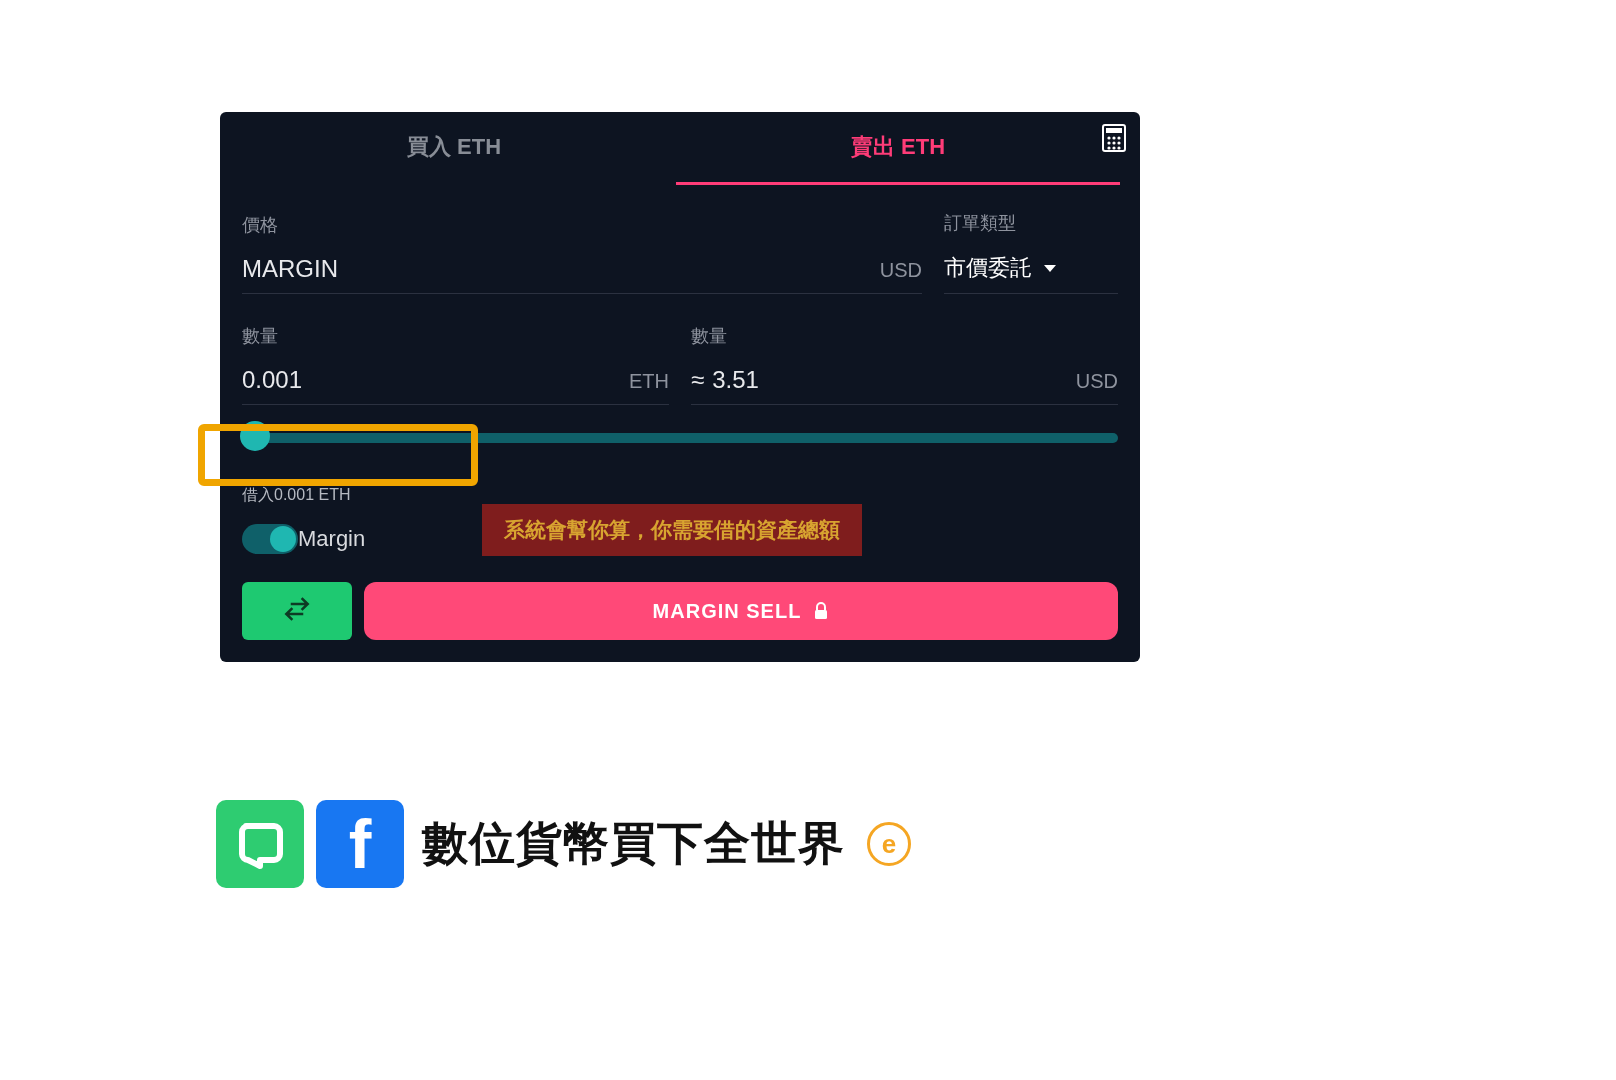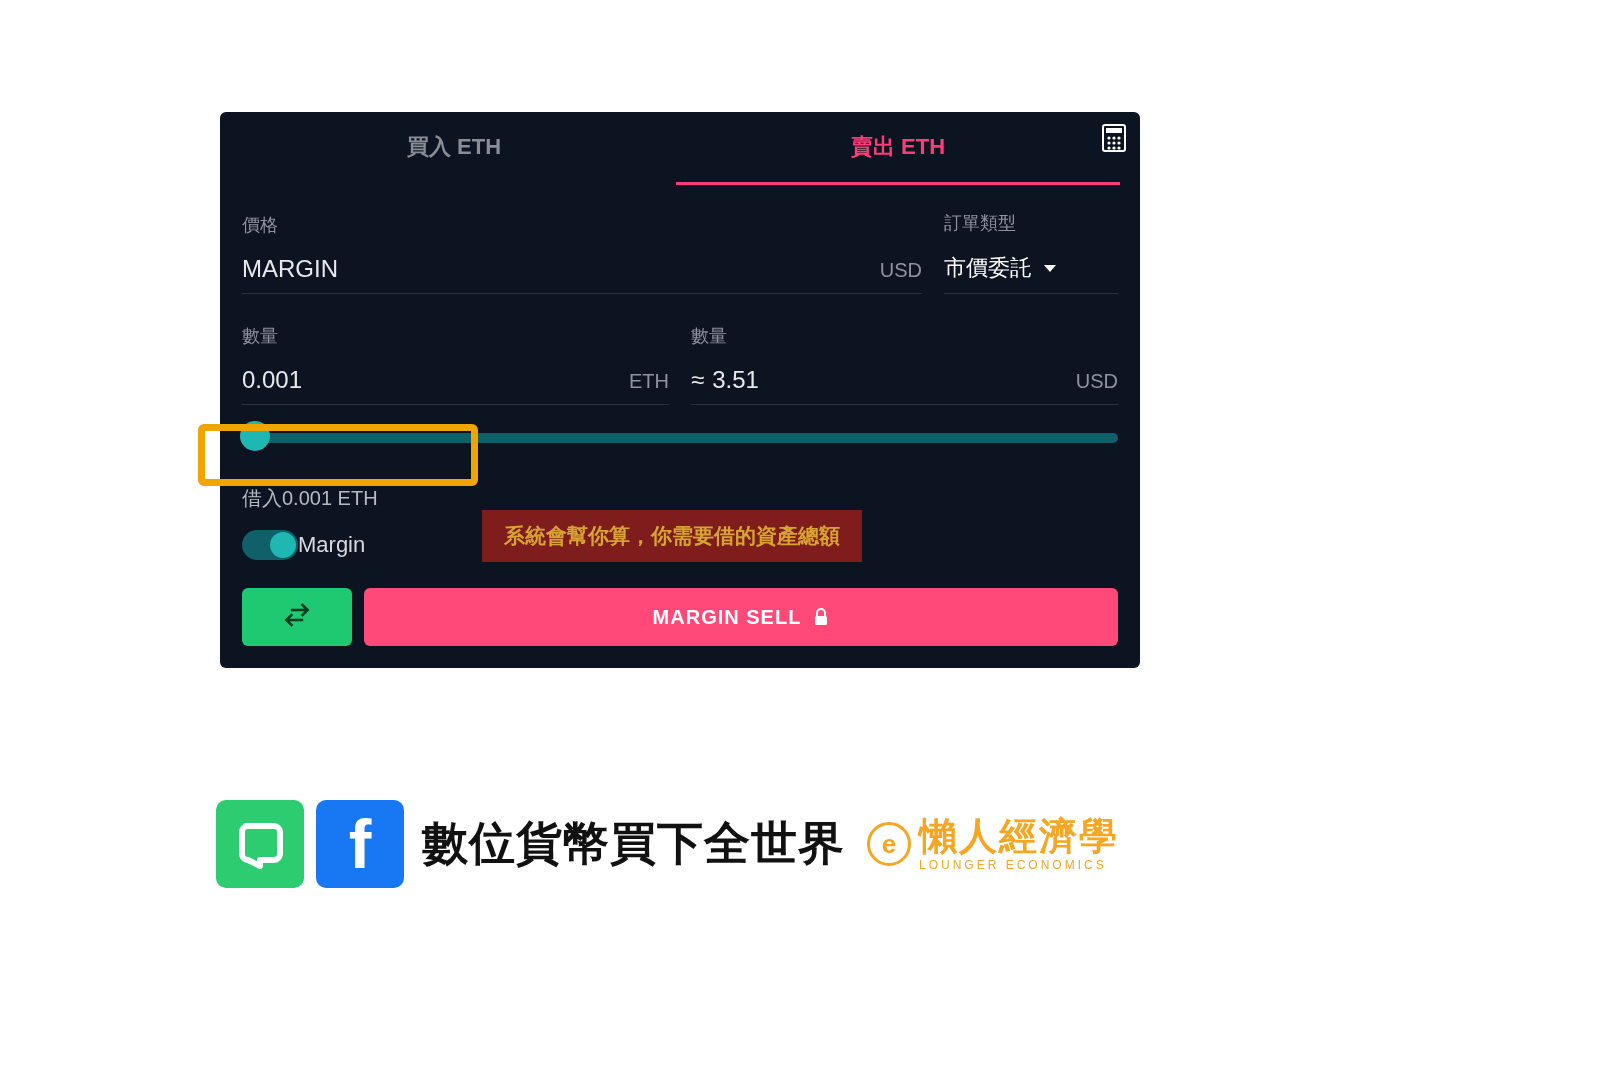--- a/index.html
+++ b/index.html
@@ -131,21 +131,21 @@
     left: -22px;
     top: 312px;
     width: 280px;
     height: 62px;
     border: 7px solid #f0a500;
     border-radius: 6px;
     pointer-events:none;
   }
   .borrow-text {
     margin: 34px 22px 0 22px;
-    font-size: 20px;
+    font-size: 16px;
     color: #b6bac2;
   }
   .margin-row {
     display: flex;
     align-items: center;
     margin: 18px 22px 0 22px;
     position: relative;
   }
   .toggle {
     width: 56px; height: 30px;
@@ -189,21 +189,21 @@
     border-radius: 6px;
     display: flex;
     align-items: center; justify-content: center;
     cursor: pointer;
   }
   .swap-btn svg { width: 30px; height: 30px; fill: #0d3b24;}
   .sell-btn {
     flex: 1;
     height: 58px;
     background: #ff4978;
-    border-radius: 6px;
+    border-radius: 12px;
     display: flex;
     align-items: center; justify-content: center;
     gap: 12px;
     color: #fff;
     font-size: 20px;
     font-weight: 700;
     letter-spacing: 1px;
     cursor: pointer;
   }
   .lock-icon {
@@ -353,18 +353,14 @@
     <svg viewBox="0 0 56 56">
         <path d="M14 10h28a6 6 0 0 1 6 6v22a6 6 0 0 1-6 6H28l0 6-12-6a6 6 0 0 1-6-6V16a6 6 0 0 1 6-6z" fill="none" stroke="#fff" stroke-width="6" stroke-linejoin="round"></path>
       </svg>
   </div>
   <div class="logo-square logo-fb">
     <span class="logo-fb-f">f</span>
   </div>
   <div class="footer-title">數位貨幣買下全世界</div>
   <div class="lounger">
     <div class="lounger-badge">e</div>
-    <div class="lounger-text">
-      <span class="lounger-cn">懶人經濟學</span>
-      <span class="lounger-en">LOUNGER ECONOMICS</span>
-    </div>
   </div>
 </div>
 
 </body></html>

